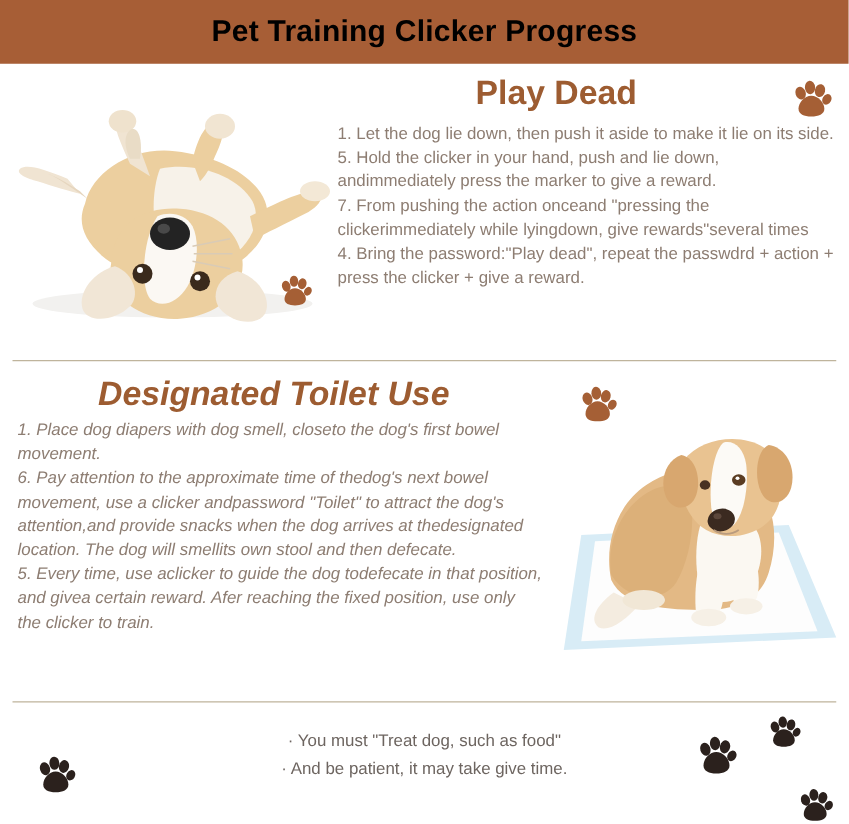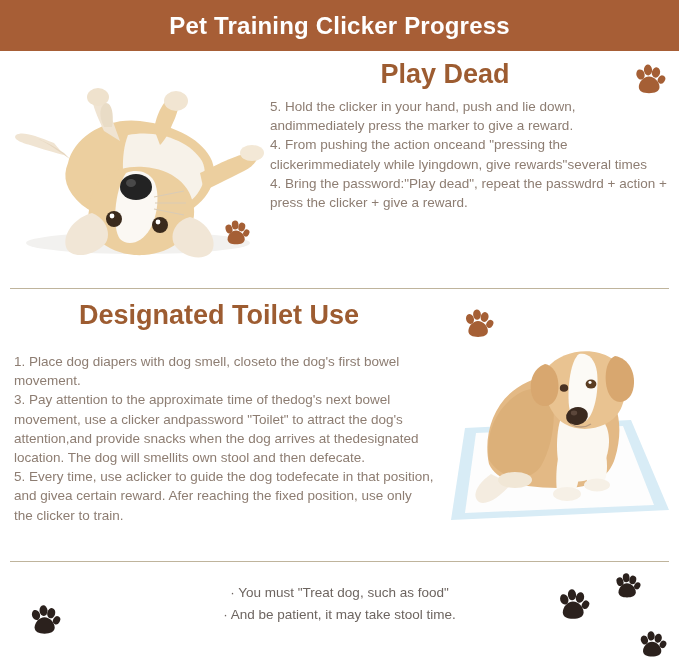--- a/index.html
+++ b/index.html
@@ -26,21 +26,21 @@
     position: absolute;
     left: 0; top: 0;
     width: 679px;
     height: 51px;
     background: #a75e36;
     display: flex;
     align-items: center;
     justify-content: center;
   }
   .header-title {
-    color: #ffffff;
+    color: #000000;
     font-size: 24px;
     font-weight: bold;
     letter-spacing: 0.2px;
     white-space: nowrap;
   }
 
   
   .section-one {
     position: absolute;
     left: 0; top: 51px;
@@ -109,26 +109,27 @@
   .section-two {
     position: absolute;
     left: 0; top: 294px;
     width: 679px;
     height: 262px;
   }
   .s2-text {
     position: absolute;
     left: 14px; top: 4px;
     width: 420px;
+    font-style: italic;
   }
   .s2-heading {
     text-align: center;
     padding-right: 10px;
   }
-  .s2-body { margin-top: 20px; }
+  .s2-body { margin-top: 2px; }
   .dog-photo-2 {
     position: absolute;
     left: 445px; top: 30px;
     width: 228px;
     height: 222px;
     overflow: hidden;
     background: #ffffff;
   }
   .paw-s2 {
     position: absolute;
@@ -226,22 +227,23 @@
           <svg viewBox="0 0 34 32" width="34" height="32">
             <ellipse cx="8.5" cy="11.5" rx="4.1" ry="5.2" fill="#a55f35" transform="rotate(-18 8.5 11.5)"></ellipse>
             <ellipse cx="16" cy="7" rx="4.1" ry="5.4" fill="#a55f35" transform="rotate(-4 16 7)"></ellipse>
             <ellipse cx="24" cy="9.5" rx="4.1" ry="5.2" fill="#a55f35" transform="rotate(14 24 9.5)"></ellipse>
             <ellipse cx="29.5" cy="16.5" rx="3.5" ry="4.4" fill="#a55f35" transform="rotate(30 29.5 16.5)"></ellipse>
             <path d="M17 13.5 C22.5 13.5 27.5 19 27.5 24 C27.5 28.4 22.8 30.2 17 30.2 C11.2 30.2 6.8 28.4 6.8 24 C6.8 19 11.5 13.5 17 13.5 Z" fill="#a55f35"></path>
           </svg>
         </span>
       </div>
       <div class="body-text s1-body">
+        <div>1. Let the dog lie down, then push it aside to make it lie on its side.</div>
         <div>5. Hold the clicker in your hand, push and lie down, andimmediately press the marker to give a reward.</div>
-        <div>4. From pushing the action onceand "pressing the clickerimmediately while lyingdown, give rewards"several times</div>
+        <div>7. From pushing the action onceand "pressing the clickerimmediately while lyingdown, give rewards"several times</div>
         <div>4. Bring the password:"Play dead", repeat the passwdrd + action + press the clicker + give a reward.</div>
       </div>
     </div>
 
     <span class="paw-s1-mid">
       <svg viewBox="0 0 28 27" width="28" height="27">
         <ellipse cx="7" cy="10" rx="3.4" ry="4.4" fill="#a55f35" transform="rotate(-18 7 10)"></ellipse>
         <ellipse cx="13.2" cy="6" rx="3.4" ry="4.5" fill="#a55f35" transform="rotate(-4 13.2 6)"></ellipse>
         <ellipse cx="19.8" cy="8" rx="3.4" ry="4.4" fill="#a55f35" transform="rotate(14 19.8 8)"></ellipse>
         <ellipse cx="24.3" cy="14" rx="2.9" ry="3.7" fill="#a55f35" transform="rotate(30 24.3 14)"></ellipse>
@@ -251,21 +253,21 @@
   </div>
 
   <div class="divider divider-1"></div>
 
   <div class="section-two">
 
     <div class="s2-text">
       <div class="heading s2-heading">Designated Toilet Use</div>
       <div class="body-text s2-body">
         <div>1. Place dog diapers with dog smell, closeto the dog's first bowel movement.</div>
-        <div>3. Pay attention to the approximate time of thedog's next bowel movement, use a clicker andpassword "Toilet" to attract the dog's attention,and provide snacks when the dog arrives at thedesignated location. The dog will smellits own stool and then defecate.</div>
+        <div>6. Pay attention to the approximate time of thedog's next bowel movement, use a clicker andpassword "Toilet" to attract the dog's attention,and provide snacks when the dog arrives at thedesignated location. The dog will smellits own stool and then defecate.</div>
         <div>5. Every time, use aclicker to guide the dog todefecate in that position, and givea certain reward. Afer reaching the fixed position, use only the clicker to train.</div>
       </div>
     </div>
 
     <span class="paw-s2">
       <svg viewBox="0 0 32 31" width="32" height="31">
         <ellipse cx="8" cy="11" rx="3.9" ry="5" fill="#a55f35" transform="rotate(-18 8 11)"></ellipse>
         <ellipse cx="15" cy="6.6" rx="3.9" ry="5.2" fill="#a55f35" transform="rotate(-4 15 6.6)"></ellipse>
         <ellipse cx="22.6" cy="9" rx="3.9" ry="5" fill="#a55f35" transform="rotate(14 22.6 9)"></ellipse>
         <ellipse cx="27.8" cy="15.8" rx="3.3" ry="4.2" fill="#a55f35" transform="rotate(30 27.8 15.8)"></ellipse>
@@ -312,21 +314,21 @@
         <path d="M126 100 C132 104 140 104 146 100" stroke="#b99b7e" stroke-width="1.4" fill="none"></path>
       </svg>
     </div>
   </div>
 
   <div class="divider divider-2"></div>
 
   <div class="footer">
     <div class="footer-lines">
       <div class="footer-line">· You must "Treat dog, such as food"</div>
-      <div class="footer-line">· And be patient, it may take stool time.</div>
+      <div class="footer-line">· And be patient, it may take give time.</div>
     </div>
   </div>
 
   <span class="paw-dark paw-f1">
     <svg viewBox="0 0 33 32" width="33" height="32">
       <ellipse cx="8" cy="11" rx="4" ry="5.2" fill="#2b211d" transform="rotate(-18 8 11)"></ellipse>
       <ellipse cx="15.5" cy="6.6" rx="4" ry="5.3" fill="#2b211d" transform="rotate(-4 15.5 6.6)"></ellipse>
       <ellipse cx="23.2" cy="9.2" rx="4" ry="5.2" fill="#2b211d" transform="rotate(14 23.2 9.2)"></ellipse>
       <ellipse cx="28.6" cy="16.2" rx="3.4" ry="4.3" fill="#2b211d" transform="rotate(30 28.6 16.2)"></ellipse>
       <path d="M16.5 13.2 C21.8 13.2 26.7 18.6 26.7 23.6 C26.7 27.9 22.2 29.8 16.5 29.8 C10.8 29.8 6.6 27.9 6.6 23.6 C6.6 18.6 11.2 13.2 16.5 13.2 Z" fill="#2b211d"></path>

